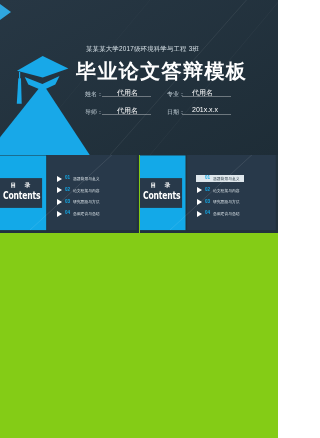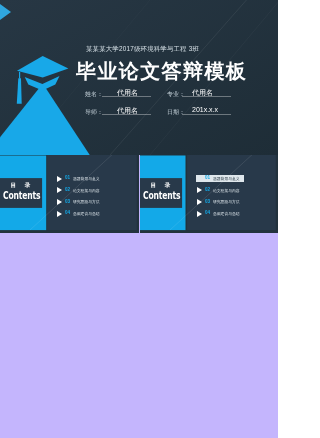--- a/index.html
+++ b/index.html
@@ -1,19 +1,19 @@
 <!DOCTYPE html>
 <html><head>
 <meta charset="utf-8">
 <style>
   html,body{margin:0;padding:0;background:#fff;}
   body{width:278px;height:438px;overflow:hidden;
        font-family:"Liberation Sans","DejaVu Sans",sans-serif;
        -webkit-font-smoothing:antialiased;}
-  .page{position:relative;width:278px;height:438px;overflow:hidden;background:#c4b5fd;}
+  .page{position:relative;width:278px;height:438px;overflow:hidden;background:#84cc16;}
   .slide{position:absolute;overflow:hidden;}
 
   
   #s1{left:0;top:0;width:278px;height:155px;background:#22323d;}
   .t1-sub{position:absolute;color:#d8e2e8;font-size:6.4px;letter-spacing:.2px;white-space:nowrap;}
   .t1-title{position:absolute;color:#ffffff;font-size:20px;font-weight:bold;letter-spacing:1.4px;white-space:nowrap;}
   .t1-field{position:absolute;font-size:6px;color:#c5d2da;white-space:nowrap;}
   .t1-val{position:absolute;font-size:7px;color:#ffffff;white-space:nowrap;}
   .t1-rule{position:absolute;height:1px;background:rgba(255,255,255,.35);}
 

